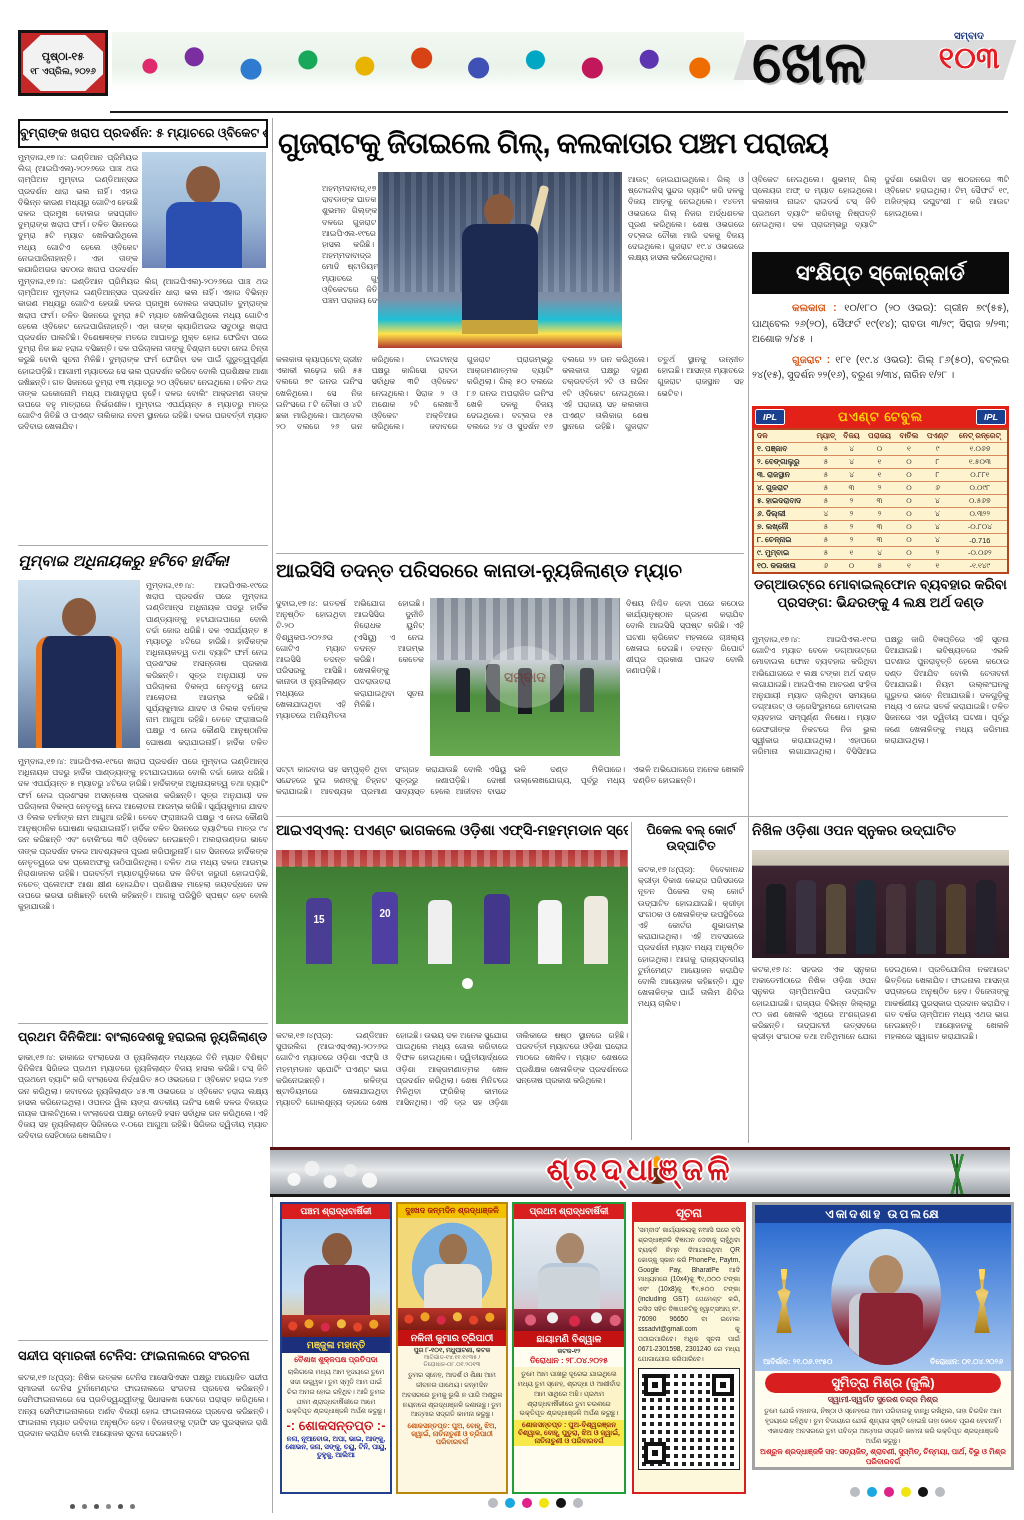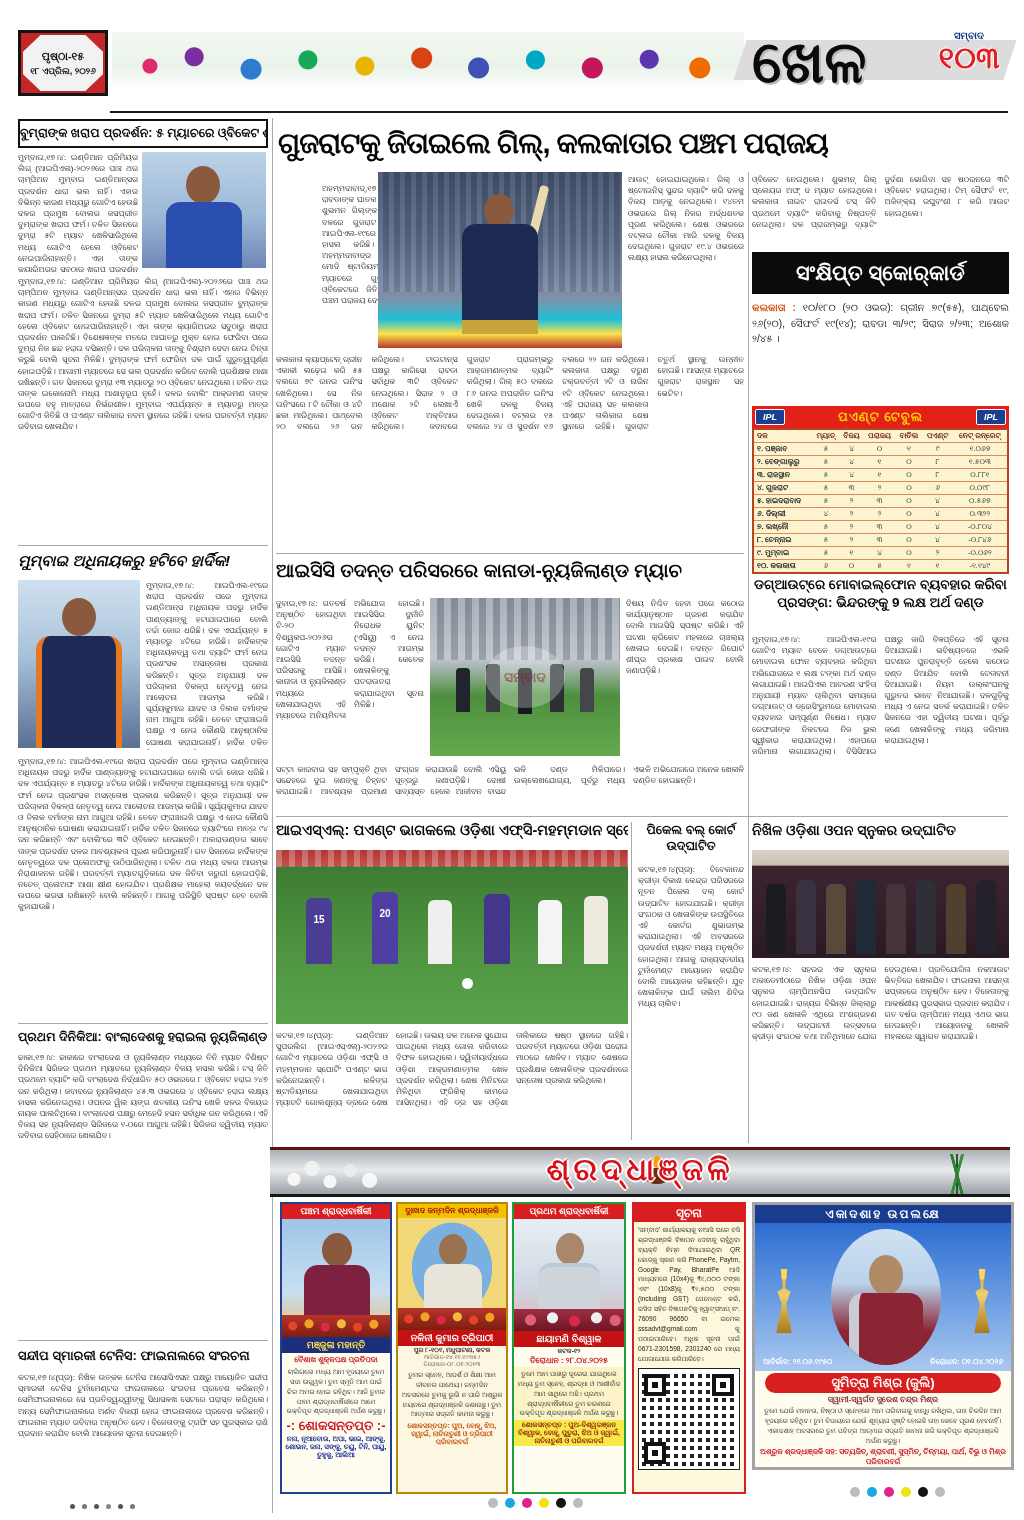--- a/index.html
+++ b/index.html
@@ -42,21 +42,21 @@
   }
   .banner .fade { position:absolute; left:0; bottom:0; width:100%; height:16px; background:linear-gradient(180deg,transparent,#ffffff); }
   .khela-stripe { position:absolute; left:740px; top:40px; width:270px; height:40px; background:#dcdcdc; transform:skewX(-18deg); }
   .khela { position:absolute; left:752px; top:24px; width:175px; height:76px; font-size:58px; font-weight:900; color:#0a0a0a; line-height:76px; text-shadow:2px 2px 0 #bbb; overflow:hidden; }
   .logo103 { position:absolute; left:930px; top:30px; width:78px; height:70px; text-align:center; overflow:hidden; }
   .logo103 .t { font-size:10px; font-weight:bold; color:#14347e; }
   .logo103 .n { font-size:30px; font-weight:900; color:#e31e24; line-height:32px; text-shadow:1px 1px 0 #fff,-1px -1px 0 #fff; }
   
   .sc-head { position:absolute; left:752px; top:252px; width:257px; height:42px; background:#0b0b0b; color:#fff; font-size:21px; font-weight:bold; display:flex; align-items:center; justify-content:center; overflow:hidden; }
   .sc-body { position:absolute; left:752px; top:300px; width:257px; height:102px; font-size:10px; line-height:1.55; text-align:justify; color:#141414; overflow:hidden; }
-  .sc-body b.team { color:#d4500f; }
+  .sc-body b.team { color:#d4500f;margin-left:40px; }
   .pt-banner { position:absolute; left:752px; top:406px; width:257px; height:22px; background:#e32119; display:flex; align-items:center; justify-content:space-between; padding:0 3px; overflow:hidden; }
   .pt-banner .ttl { color:#ffd400; font-weight:900; font-size:13px; letter-spacing:1px; }
   .ipl-logo { width:30px; height:16px; background:#1b3f8f; color:#fff; font-size:9px; font-weight:900; font-style:italic; display:flex; align-items:center; justify-content:center; border-radius:2px; border:1px solid #fff; }
   .pt-table { position:absolute; left:752px; top:428px; width:257px; height:138px; border:2px solid #b5441f; background:#fdf3cf; border-collapse:collapse; font-size:7.5px; color:#222; }
   .pt-table td { border-top:1px solid #d98a5e; padding:1px 2px; text-align:center; }
   .pt-table td:first-child { text-align:left; padding-left:3px; font-weight:bold; }
   .pt-table tr.hd td { font-weight:bold; color:#6b2710; border-top:none; }
   
   .shra { position:absolute; left:270px; top:1147px; width:740px; height:50px; background:linear-gradient(180deg,#aab0b6 0%,#e7e9eb 45%,#9aa0a6 100%); border-top:3px solid #5c1010; border-bottom:3px solid #161616; overflow:hidden; }
   .shra .txt { position:absolute; left:0; right:0; top:2px; text-align:center; font-size:31px; font-weight:900; color:#d8121b; letter-spacing:4px; text-shadow:2px 0 0 #fff,-2px 0 0 #fff,0 2px 0 #fff,0 -2px 0 #fff; }
@@ -195,20 +195,21 @@
     <div class="abs" style="left:186px; top:128px; width:11px; height:11px; border-radius:50%; background:#fff;"></div>
   </div>
   <div class="bt c3 abs" style="left:276px; top:1030px; width:352px; height:110px;">କଟକ,୧୭।୪(ପ୍ର): ଇଣ୍ଡିଆନ ସୁପରଲିଗ (ଆଇଏସ୍‌ଏଲ୍)-୨୦୨୬ର ଗୋଟିଏ ମ୍ୟାଚରେ ଓଡ଼ିଶା ଏଫ୍‌ସି ଓ ମହମ୍ମଡାନ ସ୍ପୋର୍ଟିଂ ପଏଣ୍ଟ ଭାଗ କରିନେଇଛନ୍ତି। କଳିଙ୍ଗ ଷ୍ଟାଡିୟମରେ ଖେଳାଯାଇଥିବା ମ୍ୟାଚଟି ଗୋଲଶୂନ୍ୟ ଡ୍ରରେ ଶେଷ ହୋଇଛି। ଉଭୟ ଦଳ ଅନେକ ସୁଯୋଗ ପାଇଥିଲେ ମଧ୍ୟ ଗୋଲ କରିବାରେ ବିଫଳ ହୋଇଥିଲେ। ଦ୍ୱିତୀୟାର୍ଦ୍ଧରେ ଓଡ଼ିଶା ଆକ୍ରମଣାତ୍ମକ ଖେଳ ପ୍ରଦର୍ଶନ କରିଥିଲା। ଶେଷ ମିନିଟରେ ମିଳିଥିବା ଫ୍ରିକିକ୍ କାମରେ ଆସିନଥିଲା। ଏହି ଡ୍ର ସହ ଓଡ଼ିଶା ତାଲିକାରେ ଷଷ୍ଠ ସ୍ଥାନରେ ରହିଛି। ପରବର୍ତ୍ତୀ ମ୍ୟାଚରେ ଓଡ଼ିଶା ଘରୋଇ ମାଠରେ ଖେଳିବ। ମ୍ୟାଚ ଶେଷରେ ପ୍ରଶିକ୍ଷକ ଖେଳାଳିଙ୍କ ପ୍ରଦର୍ଶନରେ ସନ୍ତୋଷ ପ୍ରକାଶ କରିଥିଲେ।</div>
 
   <div class="hl abs" style="left:638px; top:822px; width:106px; font-size:12.5px; text-align:center; line-height:1.3;">ପିକେଲ ବଲ୍ କୋର୍ଟ ଉଦ୍‌ଘାଟିତ</div>
   <div class="bt abs" style="left:638px; top:864px; width:106px; height:276px;">କଟକ,୧୭।୪(ପ୍ର): ବିବେକାନନ୍ଦ କ୍ରୀଡ଼ା ବିକାଶ କେନ୍ଦ୍ର ପରିସରରେ ନୂତନ ପିକେଲ ବଲ୍ କୋର୍ଟ ଉଦ୍‌ଘାଟିତ ହୋଇଯାଇଛି। କ୍ରୀଡ଼ା ସଂଗଠକ ଓ ଖେଳାଳିଙ୍କ ଉପସ୍ଥିତିରେ ଏହି କୋର୍ଟର ଶୁଭାରମ୍ଭ କରାଯାଇଥିଲା। ଏହି ଅବସରରେ ପ୍ରଦର୍ଶନୀ ମ୍ୟାଚ ମଧ୍ୟ ଅନୁଷ୍ଠିତ ହୋଇଥିଲା। ଆଗକୁ ରାଜ୍ୟସ୍ତରୀୟ ଟୁର୍ନାମେଣ୍ଟ ଆୟୋଜନ କରାଯିବ ବୋଲି ଆୟୋଜକ କହିଛନ୍ତି। ଯୁବ ଖେଳାଳିଙ୍କ ପାଇଁ ତାଲିମ ଶିବିର ମଧ୍ୟ ଚାଲିବ।</div>
 
   <div class="sc-head">ସଂକ୍ଷିପ୍ତ ସ୍କୋର୍‌କାର୍ଡ</div>
   <div class="sc-body">
     <p><b class="team">କଲକାତା :</b><span> ୧୦/୧୮୦ (୨୦ ଓଭର): ଗ୍ରୀନ ୭୯(୫୫), ପାଥ୍ବେଲ ୨୬(୨୦), ସୈଫର୍ଟ ୧୯(୧୪); ରାବଡା ୩/୨୯; ସିରାଜ ୨/୨୩; ଅଶୋକ ୨/୪୫ ।</span></p>
+    <p style="margin-top:5px;"><b class="team">ଗୁଜରାଟ :</b><span> ୧୮୧ (୧୯.୪ ଓଭର): ଗିଲ୍ ୮୬(୫୦), ବଟ୍‌ଲର ୨୪(୧୫), ସୁଦର୍ଶନ ୨୨(୧୬), ବରୁଣ ୨/୩୪, ନାରିନ ୧/୨୮ ।</span></p>
   </div>
 
   <div class="pt-banner">
     <div class="ipl-logo">IPL</div>
     <div class="ttl">ପଏଣ୍ଟ ଟେବୁଲ</div>
     <div class="ipl-logo">IPL</div>
   </div>
   <table class="pt-table">
     <tbody>
         <tr class="hd">
@@ -283,21 +284,21 @@
           <td>୪</td>
           <td>-୦.୮୦୪</td>
         </tr>
     <tr>
           <td>୮. ଚେନ୍ନାଇ</td>
           <td>୫</td>
           <td>୨</td>
           <td>୩</td>
           <td>୦</td>
           <td>୪</td>
-          <td>-୦.୮୪୬</td>
+          <td>-0.716</td>
         </tr>
     <tr>
           <td>୯. ମୁମ୍ବାଇ</td>
           <td>୫</td>
           <td>୧</td>
           <td>୪</td>
           <td>୦</td>
           <td>୨</td>
           <td>-୦.୦୬୨</td>
         </tr>
@@ -306,21 +307,21 @@
           <td>୬</td>
           <td>୦</td>
           <td>୫</td>
           <td>୧</td>
           <td>୧</td>
           <td>-୧.୧୪୯</td>
         </tr>
   </tbody>
     </table>
 
-  <div class="hl abs" style="left:752px; top:576px; width:257px; height:52px; font-size:13.5px; text-align:center; line-height:1.35;">ଡଗ୍‌ଆଉଟ୍‌ରେ ମୋବାଇଲ୍‌ଫୋନ ବ୍ୟବହାର କରିବା ପ୍ରସଙ୍ଗ: ଭିନ୍ଦରଙ୍କୁ 9 ଲକ୍ଷ ଅର୍ଥ ଦଣ୍ଡ</div>
+  <div class="hl abs" style="left:752px; top:576px; width:257px; height:52px; font-size:13.5px; text-align:center; line-height:1.35;">ଡଗ୍‌ଆଉଟ୍‌ରେ ମୋବାଇଲ୍‌ଫୋନ ବ୍ୟବହାର କରିବା ପ୍ରସଙ୍ଗ: ଭିନ୍ଦରଙ୍କୁ 4 ଲକ୍ଷ ଅର୍ଥ ଦଣ୍ଡ</div>
   <div class="bt c2 abs" style="left:752px; top:634px; width:257px; height:178px;">ମୁମ୍ବାଇ,୧୭।୪: ଆଇପିଏଲ-୧୯ର ଗୋଟିଏ ମ୍ୟାଚ ବେଳେ ଡଗ୍‌ଆଉଟ୍‌ରେ ମୋବାଇଲ ଫୋନ ବ୍ୟବହାର କରିଥିବା ଅଭିଯୋଗରେ ୧ ଲକ୍ଷ ଟଙ୍କା ଅର୍ଥ ଦଣ୍ଡ ଲଗାଯାଇଛି। ଆଇପିଏଲ ଆଚରଣ ସଂହିତା ଅନୁଯାୟୀ ମ୍ୟାଚ ଚାଲିଥିବା ସମୟରେ ଡଗ୍‌ଆଉଟ୍ ଓ ଡ୍ରେସିଂରୁମରେ ମୋବାଇଲ ବ୍ୟବହାର ସମ୍ପୂର୍ଣ୍ଣ ନିଷେଧ। ମ୍ୟାଚ ରେଫରୀଙ୍କ ନିକଟରେ ନିଜ ଭୁଲ ସ୍ୱୀକାର କରାଯାଇଥିଲା। ଏହାପରେ ଜରିମାନା ଲଗାଯାଇଥିଲା। ବିସିସିଆଇ ପକ୍ଷରୁ ଜାରି ବିଜ୍ଞପ୍ତିରେ ଏହି ସୂଚନା ଦିଆଯାଇଛି। ଭବିଷ୍ୟତରେ ଏଭଳି ଘଟଣାର ପୁନରାବୃତ୍ତି ହେଲେ କଠୋର ଦଣ୍ଡ ଦିଆଯିବ ବୋଲି ଚେତାବନୀ ଦିଆଯାଇଛି। ନିୟମ ଉଲ୍ଲଂଘନକୁ ଗୁରୁତର ଭାବେ ନିଆଯାଉଛି। ଦଳଗୁଡ଼ିକୁ ମଧ୍ୟ ଏ ନେଇ ସତର୍କ କରାଯାଇଛି। ଚଳିତ ସିଜନରେ ଏହା ଦ୍ୱିତୀୟ ଘଟଣା। ପୂର୍ବରୁ ଜଣେ ଖେଳାଳିଙ୍କୁ ମଧ୍ୟ ଜରିମାନା କରାଯାଇଥିଲା।</div>
 
   <div class="hl nowrap abs" style="left:752px; top:822px; width:257px; font-size:14px;">ନିଖିଳ ଓଡ଼ିଶା ଓପନ ସ୍ନୁକର ଉଦ୍‌ଘାଟିତ</div>
   <div class="photo" style="left:752px; top:850px; width:257px; height:108px; background:linear-gradient(180deg,#d8d2c4 0%,#c9c2b2 14%,#3c2430 15%,#2a1a24 100%);">
     <div class="figure" style="left:14px; top:34px; width:20px; height:70px; background:#1b1b22; border-radius:6px 6px 0 0;"></div>
     <div class="figure" style="left:44px; top:30px; width:20px; height:74px; background:#3a3140; border-radius:6px 6px 0 0;"></div>
     <div class="figure" style="left:74px; top:34px; width:20px; height:70px; background:#574a3a; border-radius:6px 6px 0 0;"></div>
     <div class="figure" style="left:104px; top:30px; width:20px; height:74px; background:#202a36; border-radius:6px 6px 0 0;"></div>
     <div class="figure" style="left:134px; top:34px; width:20px; height:70px; background:#46333a; border-radius:6px 6px 0 0;"></div>
     <div class="figure" style="left:164px; top:30px; width:20px; height:74px; background:#2f2f38; border-radius:6px 6px 0 0;"></div>

